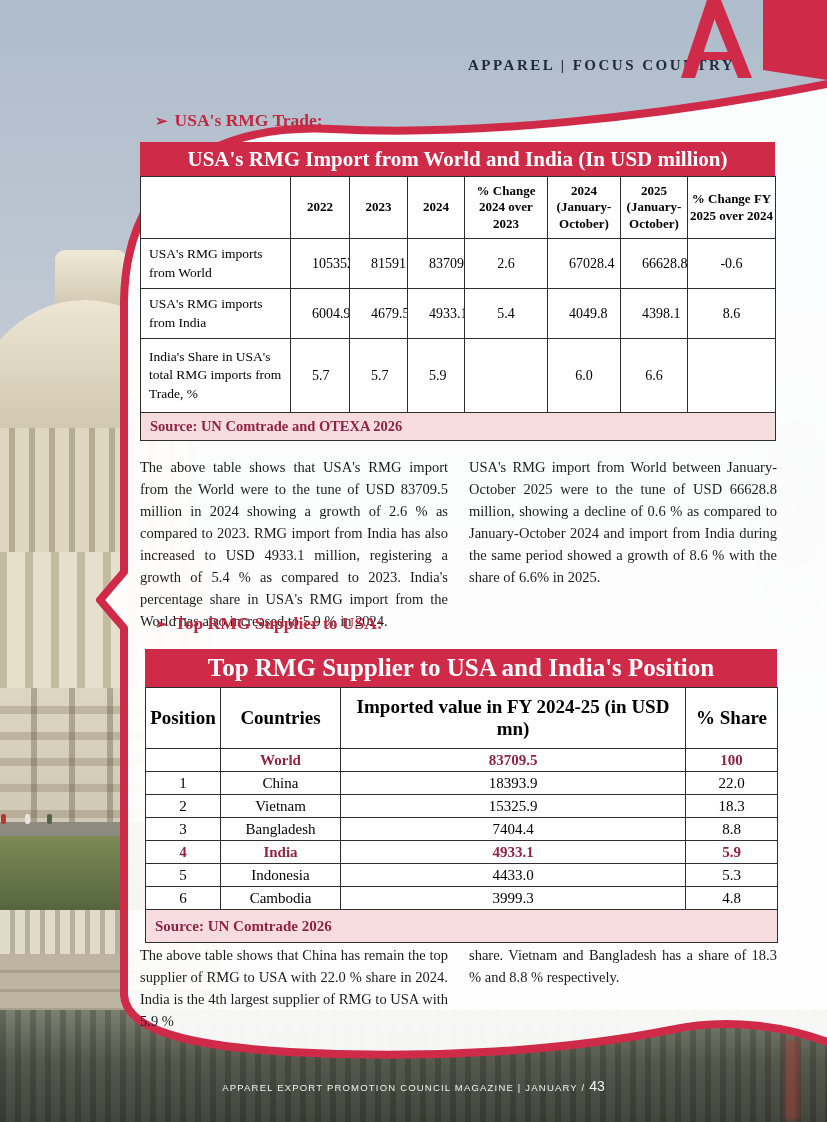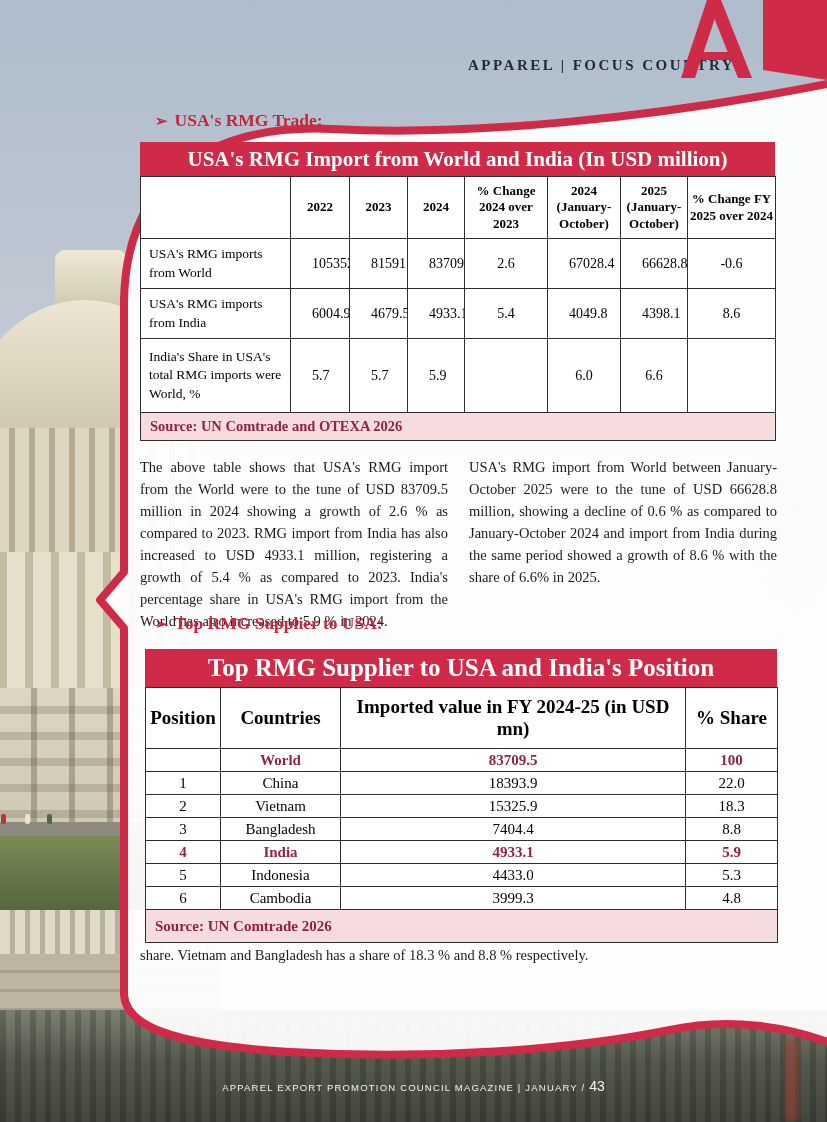--- a/index.html
+++ b/index.html
@@ -147,21 +147,21 @@
           <td class="rowlabel">USA's RMG imports from India</td>
           <td>6004.9</td>
           <td>4679.5</td>
           <td>4933.1</td>
           <td>5.4</td>
           <td>4049.8</td>
           <td>4398.1</td>
           <td>8.6</td>
         </tr>
         <tr style="height:74px;">
-          <td class="rowlabel">India's Share in USA's total RMG imports were World, %</td>
+          <td class="rowlabel">India's Share in USA's total RMG imports from Trade, %</td>
           <td>5.7</td>
           <td>5.7</td>
           <td>5.9</td>
           <td></td>
           <td>6.0</td>
           <td>6.6</td>
           <td></td>
         </tr>
         <tr class="src-row" style="height:28px;">
           <td colspan="8">Source: UN Comtrade and OTEXA 2026</td>
@@ -238,20 +238,21 @@
           <td>3999.3</td>
           <td>4.8</td>
         </tr>
         <tr class="src-row" style="height:33px;margin-top:16px;">
           <td colspan="4">Source: UN Comtrade 2026</td>
         </tr>
       </tbody>
     </table>
 
     <div class="cols" style="left:140px;top:944px;width:637px;">
+      <div class="col indent">The above table shows that China has remain the top supplier of RMG to USA with 22.0 % share in 2024. India is the 4th largest supplier of RMG to USA with 5.9 %</div>
       <div class="col">share. Vietnam and Bangladesh has a share of 18.3 % and 8.8 % respectively.</div>
     </div>
 
   </div>
 
   <div class="footer">
     <span>APPAREL EXPORT PROMOTION COUNCIL MAGAZINE | JANUARY /</span>
     <span class="pageno">43</span>
   </div>
 

